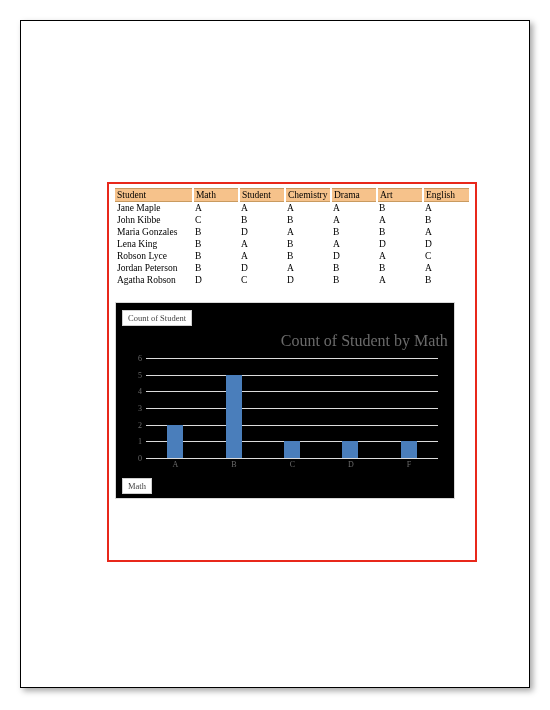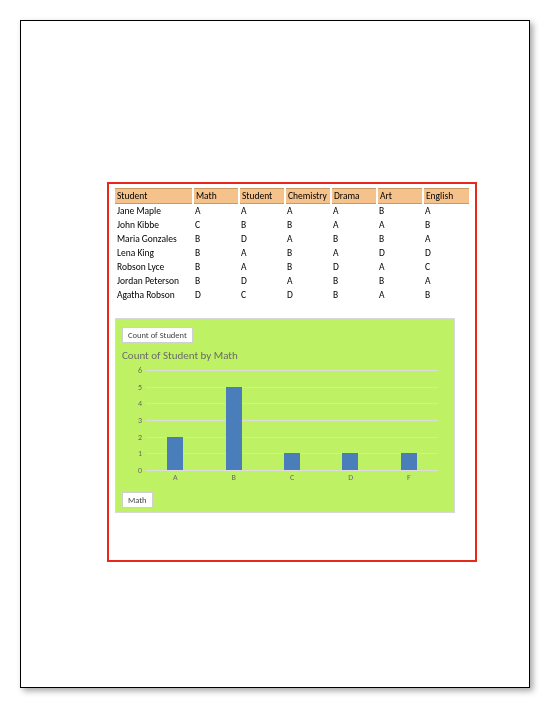--- a/index.html
+++ b/index.html
@@ -13,20 +13,21 @@
   }
   .page {
     position: absolute;
     left: 20px;
     top: 20px;
     width: 510px;
     height: 668px;
     border: 1px solid #000;
     box-shadow: 3px 3px 6px rgba(0,0,0,0.35);
     background: #fff;
+    font-family: Liberation Serif, serif;
   }
   .selection {
     position: absolute;
     left: 86px;
     top: 161px;
     width: 370px;
     height: 380px;
     border: 2px solid #e8281b;
     padding: 4px 6px 8px 6px;
   }
@@ -51,34 +52,34 @@
     padding: 1px 2px;
     color: #000;
   }
   table.grades col.c-student { width: 22%; }
   table.grades col.c-sub { width: 13%; }
 
   .chart-box {
     margin-top: 16px;
     width: 96%;
     border: 1px solid #d8d8d8;
-    background: #bef264;
+    background: #000000;
     padding: 4px 6px 4px 6px;
   }
   .pill {
     display: inline-block;
     border: 1px solid #cfcfcf;
     background: #fff;
     font-size: 8.5px;
     padding: 2px 5px;
     color: #444;
   }
   .chart-title {
-    text-align: left;
-    font-size: 11px;
+    text-align: right;
+    font-size: 16px;
     color: #6b6b6b;
     margin: 6px 0 8px 0;
   }
   .plot {
     position: relative;
     height: 100px;
     margin: 0 10px 0 24px;
   }
   .gridline {
     position: absolute;

